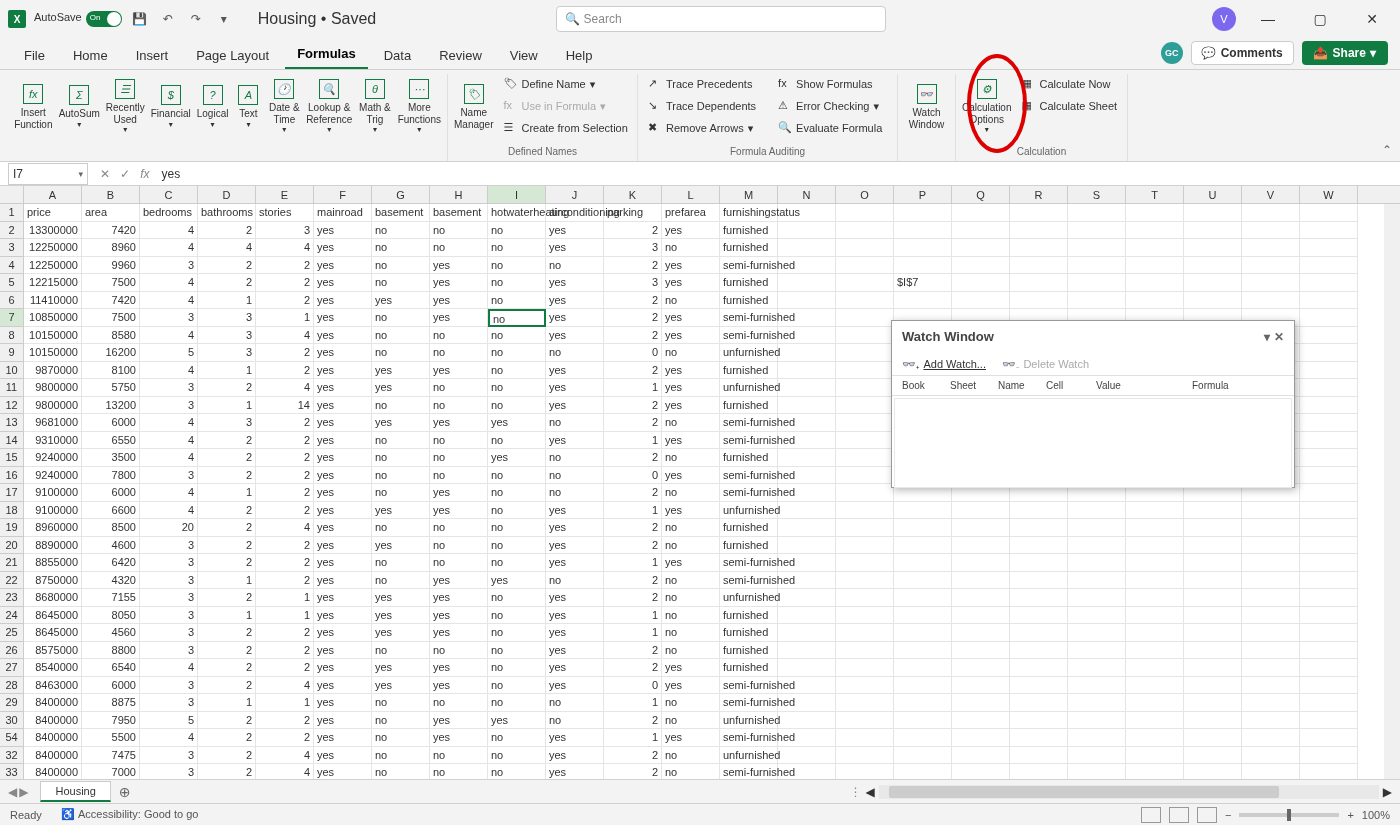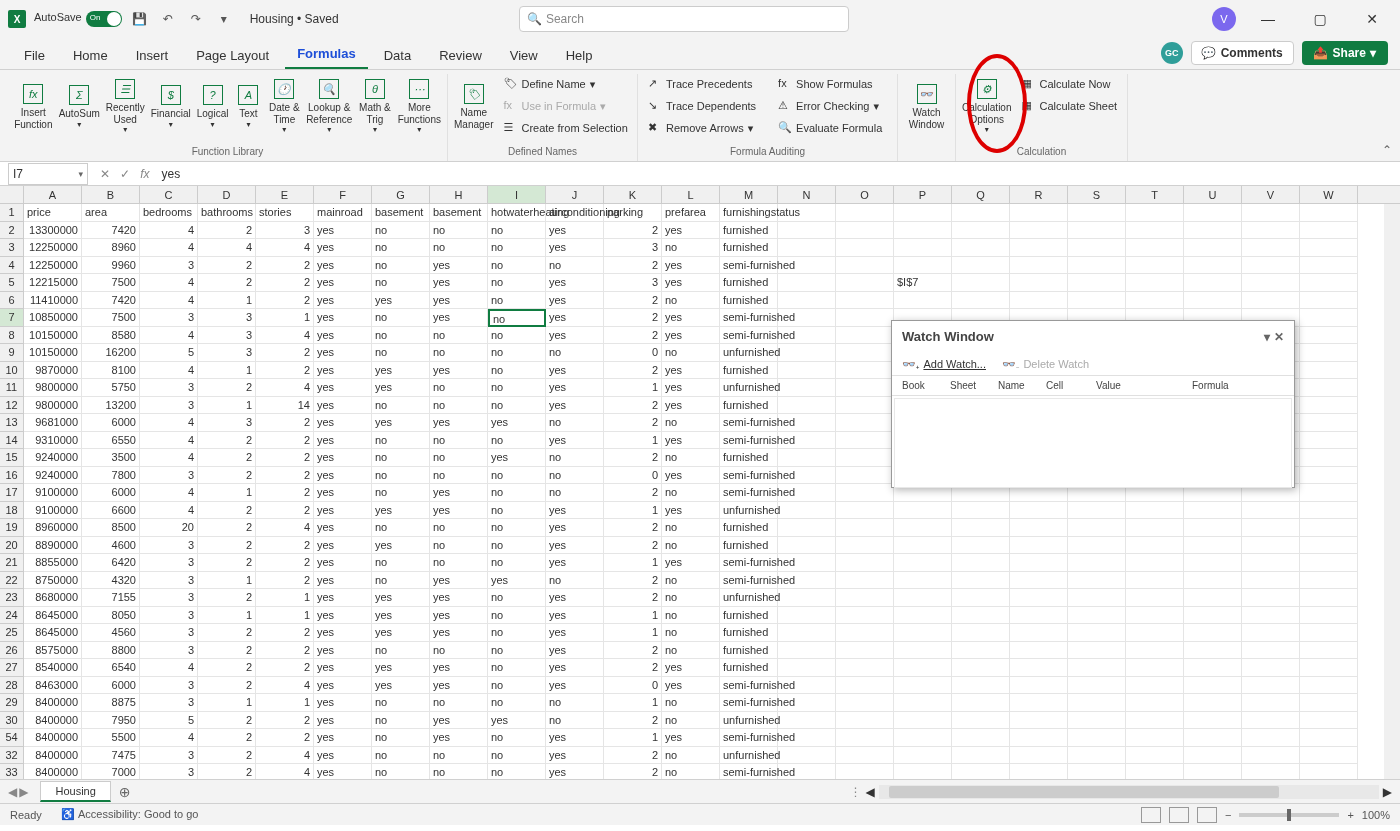--- a/index.html
+++ b/index.html
@@ -7,30 +7,30 @@
 
 
 .title-bar { height: 38px; background: #f3f3f3; display: flex; align-items: center; padding: 0 8px; }
 .title-left { display: flex; align-items: center; gap: 8px; }
 .excel-icon { width: 18px; height: 18px; background: #107c41; color: #fff; display: flex; align-items: center; justify-content: center; font-size: 10px; font-weight: bold; border-radius: 2px; }
 .autosave { display: flex; gap: 4px; font-size: 11px; }
 .toggle { width: 36px; height: 16px; background: #107c41; border-radius: 8px; position: relative; }
 .toggle::after { content: ''; position: absolute; right: 1px; top: 1px; width: 14px; height: 14px; background: #fff; border-radius: 50%; }
 .toggle-label { font-size: 8px; color: #fff; position: absolute; left: 4px; top: 2px; }
 .qat-btn { width: 20px; height: 20px; display: flex; align-items: center; justify-content: center; color: #555; }
-.file-name { font-size: 12px; margin-left: 8px; }
+.file-name { font-size: 16px; margin-left: 16px; }
 .search-box { margin-left: 180px; width: 330px; height: 26px; border: 1px solid #ccc; border-radius: 4px; display: flex; align-items: center; padding: 0 8px; color: #888; background: #fff; }
 .title-right { margin-left: auto; display: flex; align-items: center; gap: 12px; }
 .user-avatar { width: 24px; height: 24px; background: #7b68ee; border-radius: 50%; display: flex; align-items: center; justify-content: center; color: #fff; font-size: 11px; }
 .win-btn { width: 40px; height: 30px; display: flex; align-items: center; justify-content: center; font-size: 14px; }
 
 
 .ribbon-tabs { height: 32px; background: #f3f3f3; display: flex; align-items: flex-end; padding: 0 12px; gap: 4px; border-bottom: 1px solid #d0d0d0; }
 .tab { padding: 6px 12px; font-size: 13px; cursor: pointer; text-align: center; }
-.tab.active { border-bottom: 2px solid #107c41; color: #1d4ed8; font-weight: 600; }
+.tab.active { border-bottom: 2px solid #107c41; color: #000000; font-weight: 600; }
 .ribbon-right { margin-left: auto; display: flex; align-items: center; gap: 8px; padding-bottom: 4px; font-weight: bold; }
 .gc-badge { width: 22px; height: 22px; background: #2f9e99; border-radius: 50%; color: #fff; font-size: 9px; display: flex; align-items: center; justify-content: center; }
 .comments-btn { border: 1px solid #ccc; padding: 4px 10px; border-radius: 4px; font-size: 12px; display: flex; align-items: center; gap: 4px; background: #fff; }
 .share-btn { background: #107c41; color: #fff; padding: 5px 12px; border-radius: 4px; font-size: 12px; display: flex; align-items: center; gap: 4px; }
 
 
 .ribbon { height: 92px; background: #f3f3f3; border-bottom: 1px solid #d0d0d0; display: flex; padding: 4px 8px 0 8px; position: relative; }
 .ribbon-group { display: flex; flex-direction: column; padding: 0 4px; border-right: 1px solid #e0e0e0; }
 .ribbon-group:last-child { border-right: none; }
 .group-content { flex: 1; display: flex; align-items: flex-start; gap: 2px; }
@@ -195,21 +195,20 @@
 Trig</span>
           <span class="dropdown-arrow">▾</span>
         </div>
       <div class="big-btn" style="width:50px">
           <div class="icon-box">⋯</div>
           <span style="white-space:pre-line">More
 Functions</span>
           <span class="dropdown-arrow">▾</span>
         </div>
     </div>
-    <div class="group-label">Function Library</div>
   </div>
 
   <div class="ribbon-group" style="width:190px">
     <div class="group-content">
       <div class="big-btn">
           <div class="icon-box">🏷</div>
           <span style="white-space:pre-line">Name
 Manager</span>
         </div>
       <div class="small-btns">

